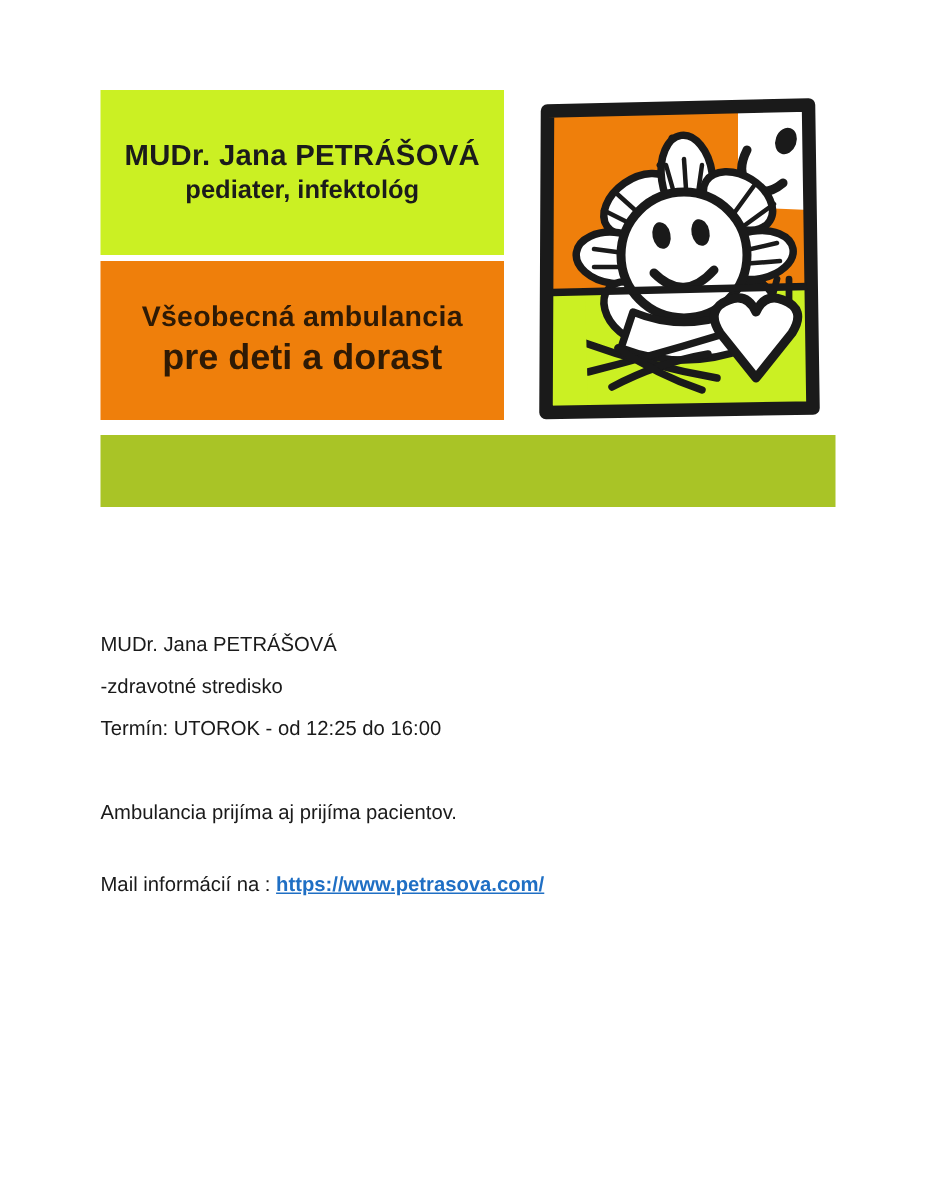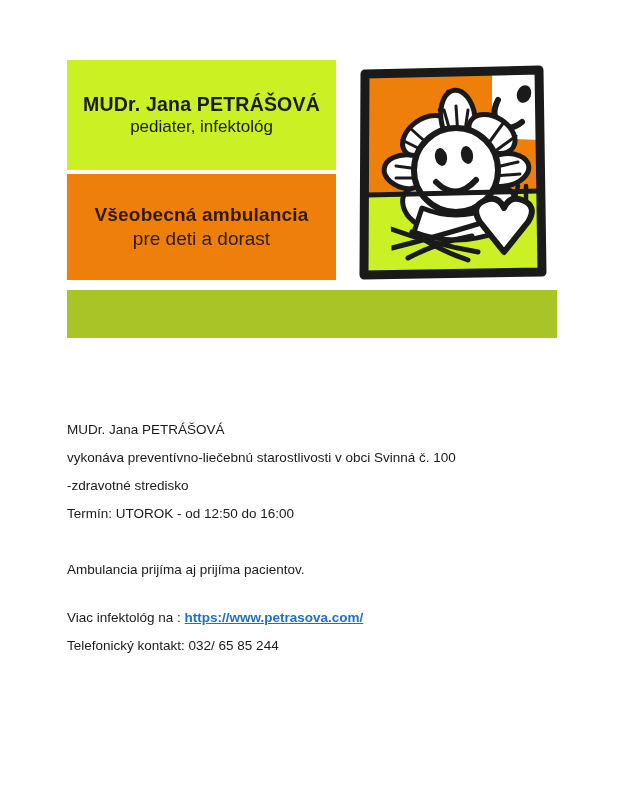--- a/index.html
+++ b/index.html
@@ -61,32 +61,32 @@
   .block-line-1 {
     font-size: 19.5px;
     font-weight: bold;
     color: #1b1b1b;
     letter-spacing: 0.2px;
     line-height: 1.25;
     white-space: nowrap;
   }
   .block-line-2 {
     font-size: 17px;
-    font-weight: normal;
+    font-weight: bold;
     color: #1b1b1b;
     line-height: 1.3;
     white-space: nowrap;
   }
   #orange-block .block-line-1,
   #orange-block .block-line-2 {
     color: #2e1a05;
     font-size: 19px;
   }
   #orange-block .block-line-2 {
-    font-size: 19px;
+    font-size: 24px;
   }
 
   
   #logo-art {
     position: absolute;
     left: 352px;
     top: 62px;
     width: 200px;
     height: 222px;
   }
@@ -207,25 +207,23 @@
 
       <path d="M13 12 L187 8 L190 210 L12 213 Z" fill="none" stroke="#1a1a1a" stroke-width="9" stroke-linejoin="round"></path>
 
       <path d="M16 133 L186 129" stroke="#1a1a1a" stroke-width="5" fill="none"></path>
     </svg>
   </div>
 </div>
 
 <div id="body-text">
   <div class="text-line">MUDr. Jana PETRÁŠOVÁ</div>
-  <div class="text-line">vykonáva  preventívno-liečebnú starostlivosti v obci Svinná č. 100</div>
   <div class="text-line">-zdravotné stredisko</div>
-  <div class="text-line">Termín: UTOROK - od 12:50 do 16:00</div>
+  <div class="text-line">Termín: UTOROK - od 12:25 do 16:00</div>
 
   <div class="para-gap"></div>
 
   <div class="text-line">Ambulancia prijíma aj prijíma pacientov.</div>
 
   <div class="small-gap"></div>
 
-  <div class="text-line"><span>Viac infektológ na : </span><a class="weblink" href="#">https://www.petrasova.com/</a></div>
-  <div class="text-line">Telefonický kontakt: 032/ 65 85 244</div>
+  <div class="text-line"><span>Mail informácií na : </span><a class="weblink" href="#">https://www.petrasova.com/</a></div>
 </div>
 
 </body></html>

